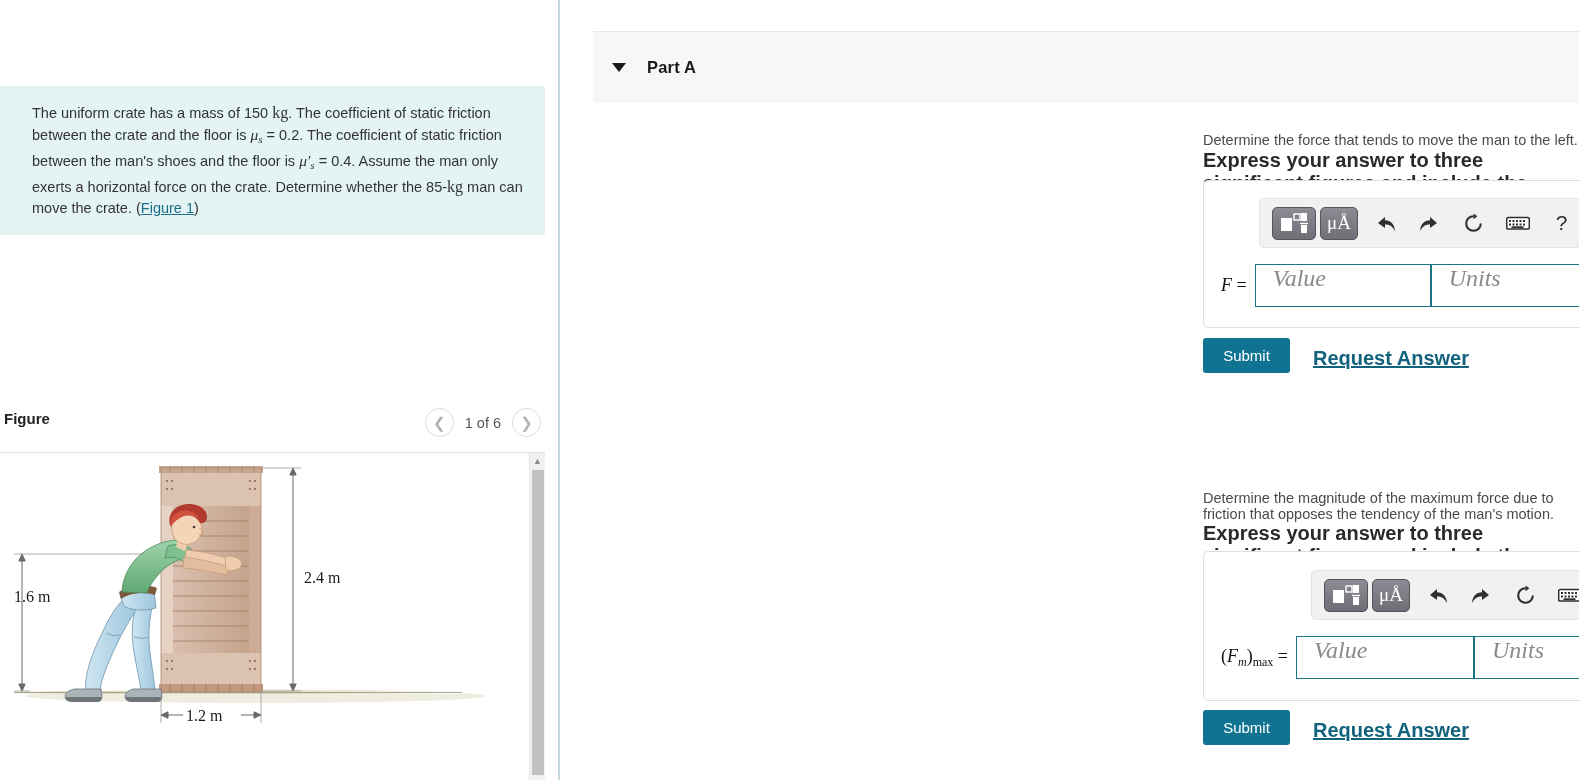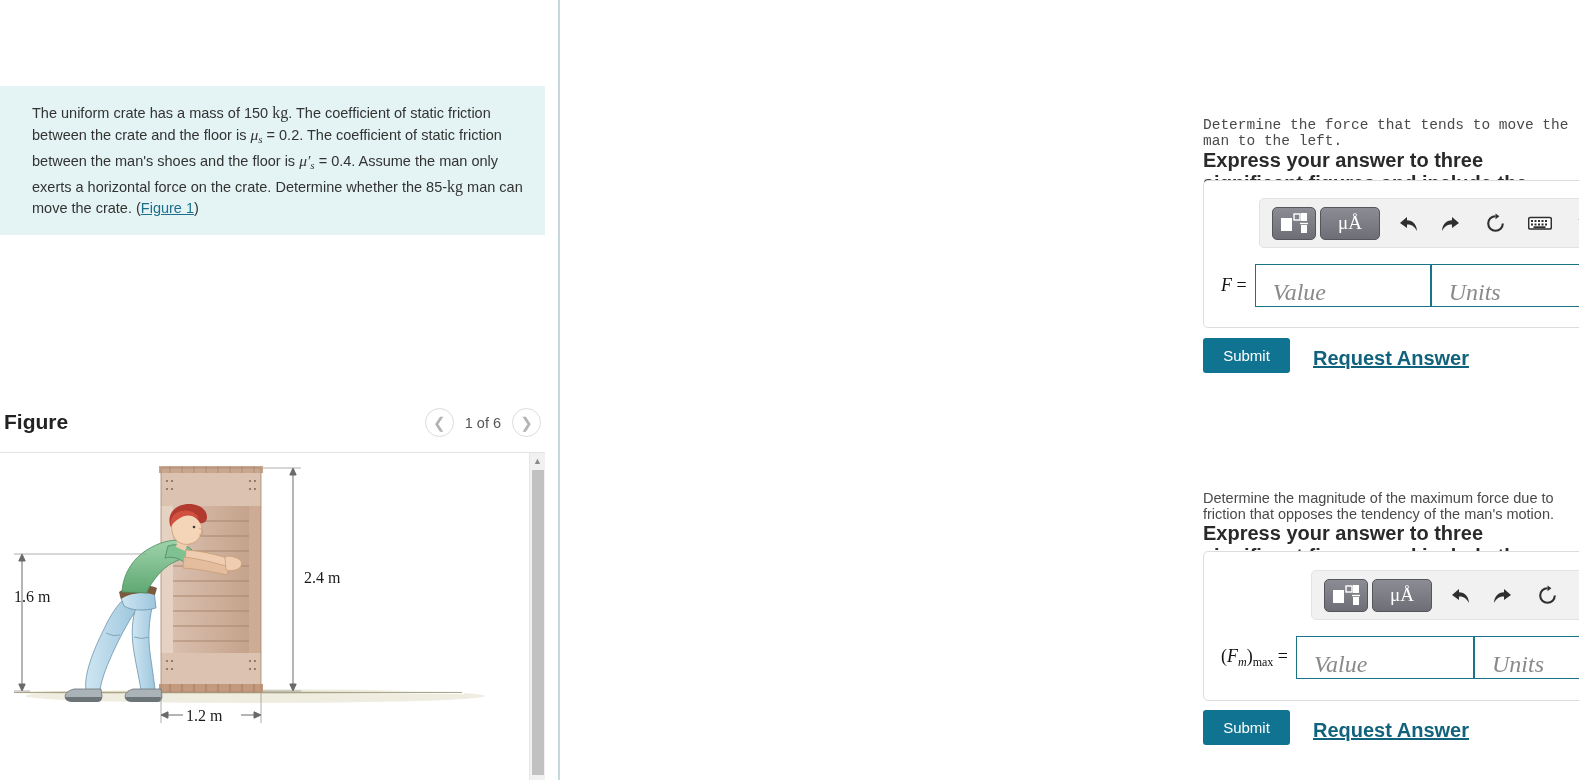--- a/index.html
+++ b/index.html
@@ -51,21 +51,21 @@
     font-style: normal;
     font-size: 16px;
   }
   .fig-link {
     color: #1d6f8b;
     text-decoration: underline;
     cursor: pointer;
   }
   .figure-title {
     position: absolute; left: 4px; top: 410px;
-    font-size: 21px; font-weight: bold; color: #222;
+    font-size: 15px; font-weight: bold; color: #222;
   }
   .pager {
     position: absolute; right: 17px; top: 408px;
     display: flex; align-items: center; gap: 11px;
   }
   .pager-btn {
     width: 29px; height: 29px; border-radius: 50%;
     border: 1px solid #dcdcdc; background: #fff;
     display: flex; align-items: center; justify-content: center;
     color: #b3b3b3; font-size: 15px; cursor: pointer;
@@ -160,21 +160,21 @@
   .tool-btn {
     width: 44px; height: 33px;
     border-radius: 5px;
     background: linear-gradient(#8c8c94, #6e6e76);
     border: 1px solid #55555c;
     display: flex; align-items: center; justify-content: center;
     cursor: pointer;
     color: #fff;
   }
   .tool-btn.mu {
-    width: 60px;
+    width: 38px;
     font-family: "Liberation Serif", serif;
     font-size: 19px;
   }
   .tool-icon {
     width: 33px; height: 29px;
     display: flex; align-items: center; justify-content: center;
     color: #2f2f2f; font-size: 19px;
     cursor: pointer;
     margin-left: 7px;
   }
@@ -194,21 +194,21 @@
   .ans-label .sub {
     font-size: 12px; vertical-align: -4px; font-style: italic;
   }
   .ans-label .romsub {
     font-size: 12px; vertical-align: -4px; font-style: normal; text-align: right;
   }
   .ans-input {
     height: 43px;
     border: 1px solid #1a7487;
     background: #fff;
-    display: flex; align-items: flex-end;
+    display: flex; align-items: flex-start;
     padding-left: 17px;
     cursor: text;
   }
   .ans-placeholder {
     font-family: "Liberation Serif", serif;
     font-style: italic;
     font-size: 24px;
     color: #8a8a8a;
   }
 
@@ -425,22 +425,26 @@
     <div class="scrollbar">
       <div class="scroll-up">▲</div>
       <div class="scroll-thumb"></div>
     </div>
   </div>
 
   <div class="vdivider"></div>
 
   <div class="right-pane">
 
-
-    <div class="q-prompt" style="top:117px;font-family:Liberation Mono, monospace;">Determine the force that tends to move the man to the left.</div>
+    <div class="part-header" style="top:31px;">
+      <div class="caret"></div>
+      <div class="part-label">Part A</div>
+    </div>
+
+    <div class="q-prompt" style="top:132px;">Determine the force that tends to move the man to the left.</div>
     <div class="q-instr" style="top:149px;">Express your answer to three significant figures and include the appropriate units.</div>
 
     <div class="answer-box" style="left:643px; top:180px; width:441px; height:148px;">
       <div class="tool-strip" style="left:55px; top:17px; width:368px; height:50px;">
         <div class="tool-btn">
           <svg width="28" height="22" viewBox="0 0 28 22">
             <rect x="1" y="6" width="11" height="13" fill="#ffffff"></rect>
             <rect x="14" y="2" width="6" height="6" fill="none" stroke="#ffffff" stroke-width="1.4"></rect>
             <rect x="21" y="1" width="6" height="8" fill="#ffffff"></rect>
             <line x1="20" y1="11.5" x2="28" y2="11.5" stroke="#ffffff" stroke-width="1.4"></line>

